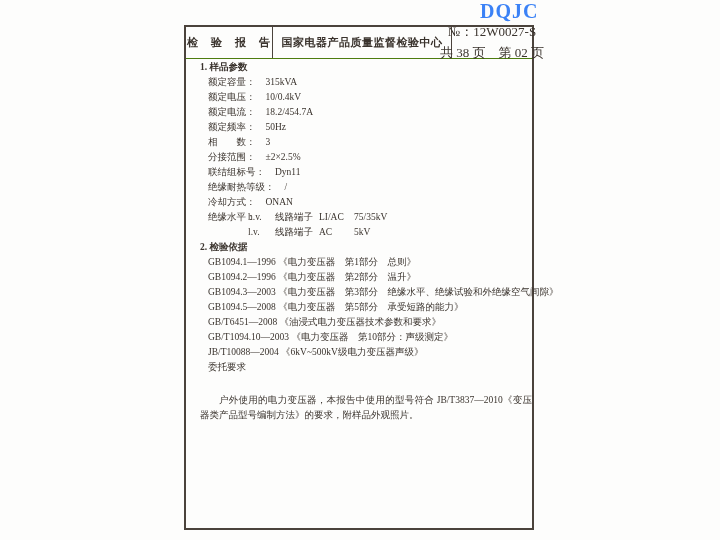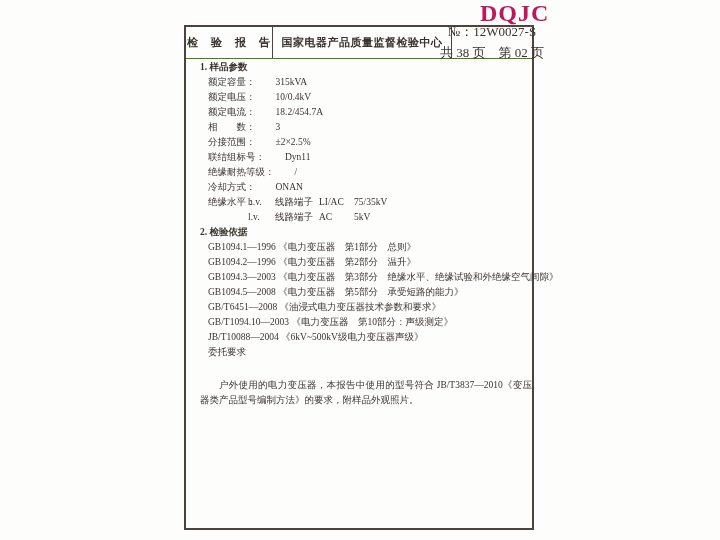--- a/index.html
+++ b/index.html
@@ -13,24 +13,24 @@
     width: 720px;
     height: 540px;
     background: #fdfdfc;
     overflow: hidden;
     color: #3a332d;
   }
   .logo {
     position: absolute;
     left: 480px;
     top: 0px;
-    font-size: 24px;
+    font-size: 20px;
     font-weight: bold;
     letter-spacing: 1px;
-    color: #be185d;
+    color: #3b82f6;
     font-family: "Liberation Serif", "DejaVu Serif", serif;
   }
   .box {
     position: absolute;
     left: 184px;
     top: 25px;
     width: 350px;
     height: 505px;
     border: 2px solid #4b433c;
     background: #fdfdfc;
@@ -78,21 +78,21 @@
     width: 332px;
     font-size: 9.5px;
   }
   .line {
     height: 15px;
     line-height: 15px;
     white-space: nowrap;
   }
   .sec-title { font-weight: bold; }
   .indent { padding-left: 8px; }
-  .pvalue { margin-left: 20px; }
+  .pvalue { margin-left: 10px; }
   .ins span { display: inline-block; }
   .ilabel { width: 40px; }
   .ic1 { width: 27px; }
   .ic2 { width: 44px; }
   .ic3 { width: 35px; }
   .para {
     margin: 18px 0 0 0;
     line-height: 15px;
     text-indent: 2em;
     text-align: justify;
@@ -116,20 +116,21 @@
       </div>
     </div>
 
     <div class="content">
 
       <div class="line sec-title">1. 样品参数</div>
 
       <div class="line indent"><span>额定容量：</span><span class="pvalue">315kVA</span></div>
       <div class="line indent"><span>额定电压：</span><span class="pvalue">10/0.4kV</span></div>
       <div class="line indent"><span>额定电流：</span><span class="pvalue">18.2/454.7A</span></div>
+      <div class="line indent"><span>额定频率：</span><span class="pvalue">50Hz</span></div>
       <div class="line indent"><span>相　　数：</span><span class="pvalue">3</span></div>
       <div class="line indent"><span>分接范围：</span><span class="pvalue">±2×2.5%</span></div>
       <div class="line indent"><span>联结组标号：</span><span class="pvalue">Dyn11</span></div>
       <div class="line indent"><span>绝缘耐热等级：</span><span class="pvalue">/</span></div>
       <div class="line indent"><span>冷却方式：</span><span class="pvalue">ONAN</span></div>
 
       <div class="line indent ins"><span class="ilabel">绝缘水平：</span><span class="ic1">h.v.</span><span class="ic2">线路端子</span><span class="ic3">LI/AC</span><span>75/35kV</span></div>
       <div class="line indent ins"><span class="ilabel"></span><span class="ic1">l.v.</span><span class="ic2">线路端子</span><span class="ic3">AC</span><span>5kV</span></div>
 
       <div class="line sec-title">2. 检验依据</div>

